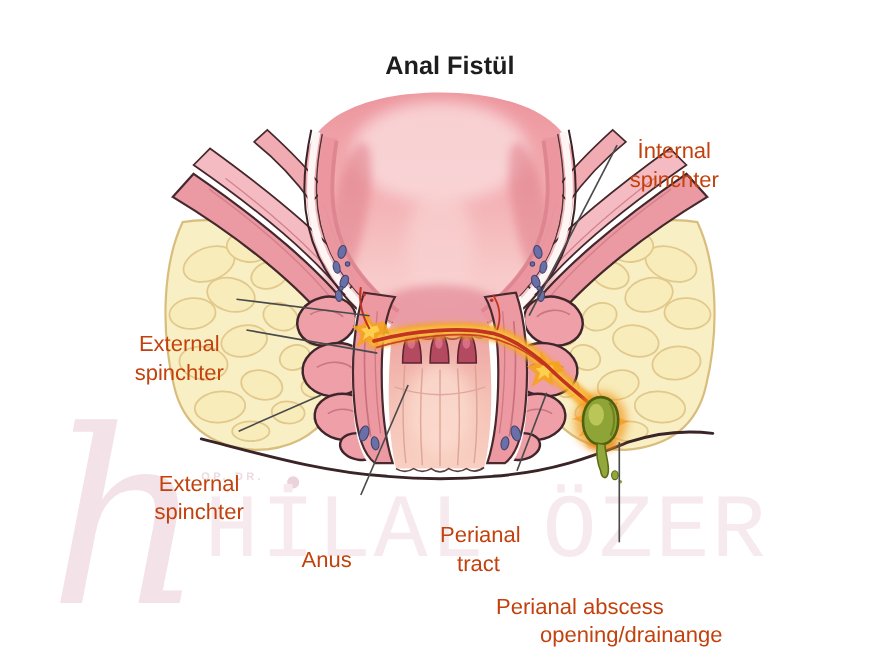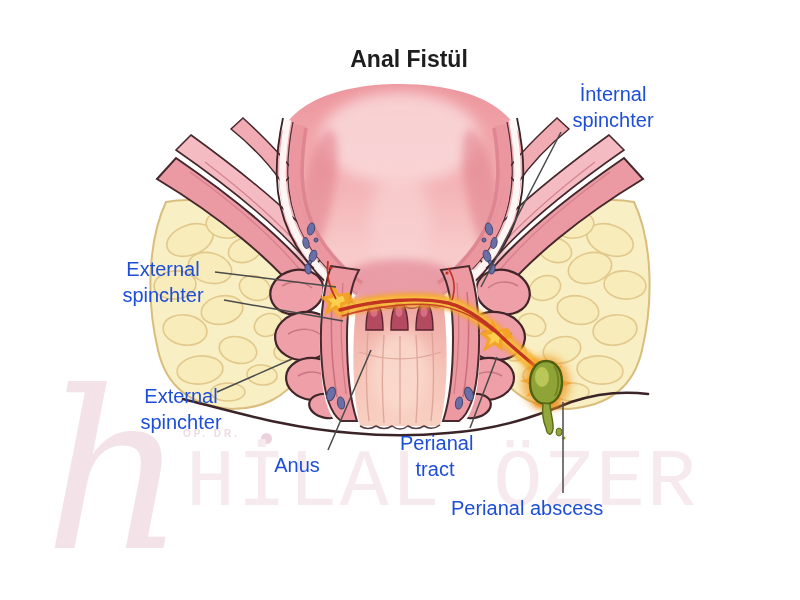--- a/index.html
+++ b/index.html
@@ -24,22 +24,23 @@
   }
   .wm-name{
     position:absolute;left:186px;top:443px;font-family:Liberation Mono, monospace;
     font-size:82px;line-height:1;letter-spacing:2px;color:#f6eaee;
     white-space:nowrap;
   }
   
   .art{position:absolute;inset:0;z-index:2;}
   
   .lbl{
-    position:absolute;z-index:3;color:#1d4ed8;font-size:20px;line-height:1.3;
+    position:absolute;z-index:3;color:#c2410c;font-size:20px;line-height:1.3;
     text-align:center;
+    margin-top:44px;
   }
   .title{
     position:absolute;z-index:3;left:309px;top:46px;width:200px;
     text-align:center;font-size:23px;font-weight:bold;color:#1d1d1d;
   }
   .lbl-internal-right{left:552px;top:81px;width:122px;}
   .lbl-internal-left{left:106px;top:256px;width:114px;}
   .lbl-external{left:122px;top:383px;width:118px;}
   .lbl-anus{left:265px;top:452px;width:64px;}
   .lbl-fistula{left:400px;top:430px;width:70px;}
@@ -220,13 +221,14 @@
     </g>
   </svg>
 
   <div class="title">Anal Fistül</div>
   <div class="lbl lbl-internal-right">İnternal spinchter</div>
   <div class="lbl lbl-internal-left">External spinchter</div>
   <div class="lbl lbl-external">External spinchter</div>
   <div class="lbl lbl-anus">Anus</div>
   <div class="lbl lbl-fistula">Perianal tract</div>
   <div class="lbl lbl-perianal1">Perianal abscess</div>
+  <div class="lbl lbl-perianal2">opening/drainange</div>
 </div>
 
 </body></html>

